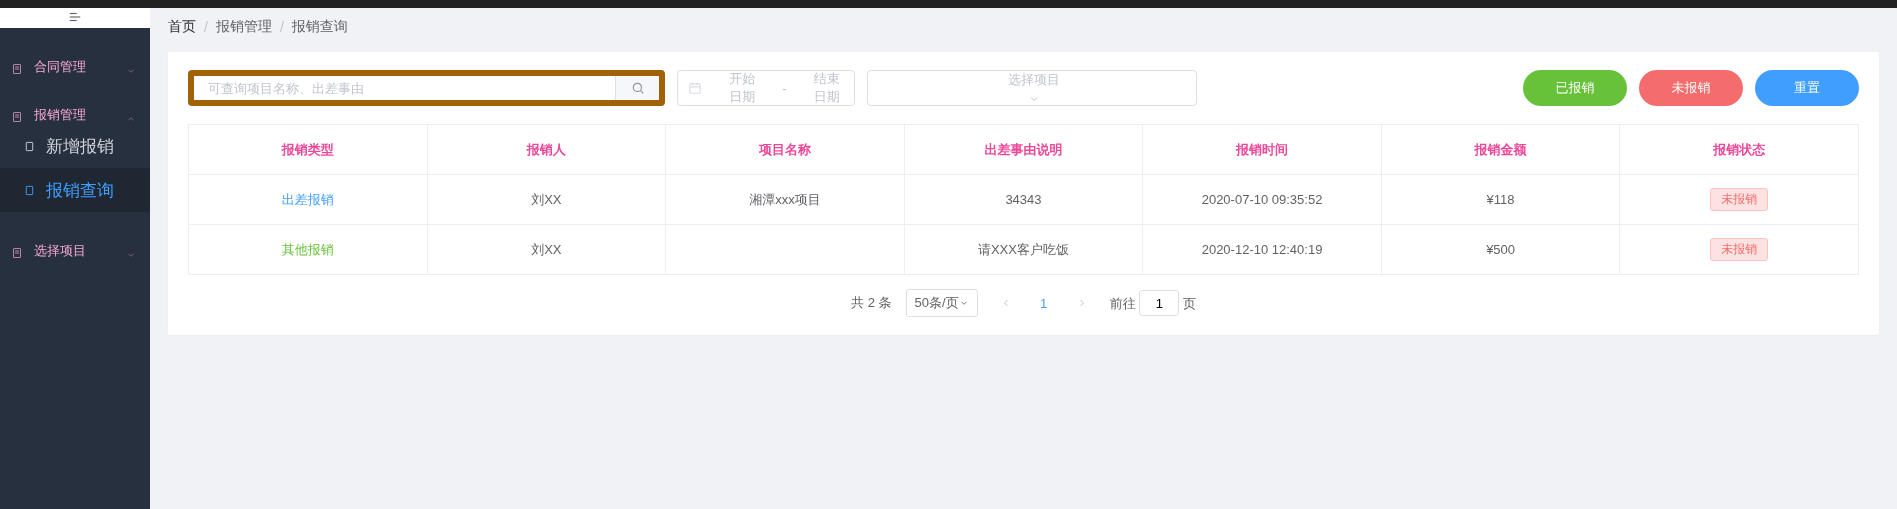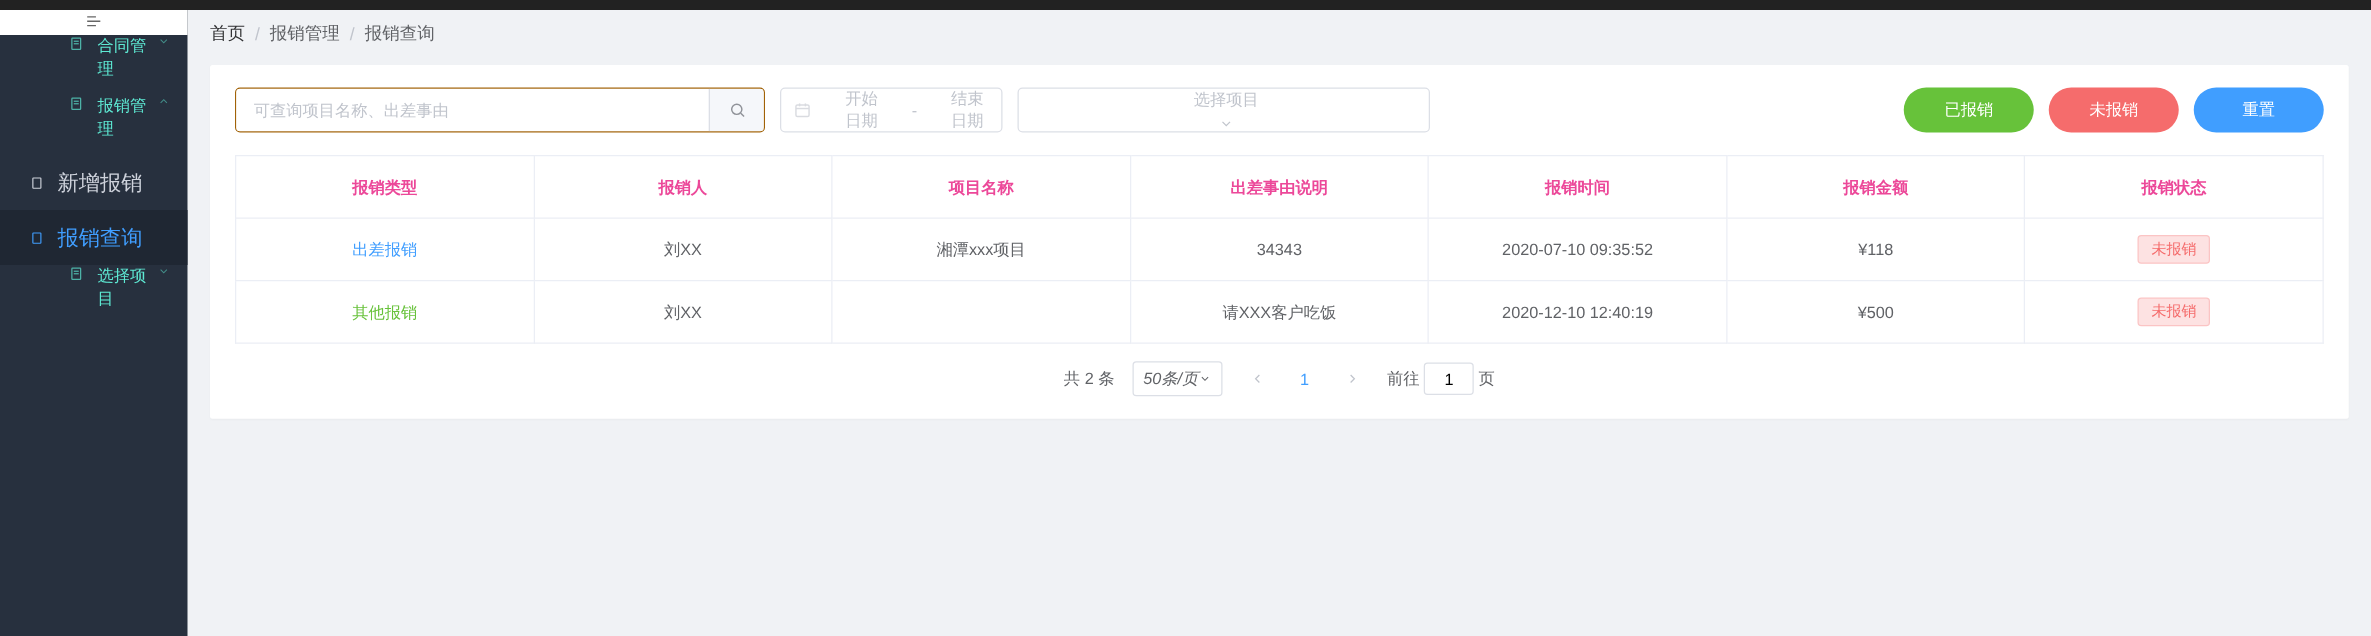--- a/index.html
+++ b/index.html
@@ -36,27 +36,26 @@
 .sidebar-toggle {
   height: 22px;
   background: #fff;
   display: flex;
   align-items: center;
   justify-content: center;
   color: #666;
 }
 .side-group {
   display: flex;
-  align-items: flex-start;
+  align-items: flex-end;
   height: 48px;
   padding: 0 14px 0 10px;
-  color: #5eead4;
+  color: #f9a8d4;
   cursor: pointer;
   position: relative;
-  margin-left: 44px;
 }
 .side-group .gicon {
   width: 14px; height: 14px;
   margin-right: 10px;
   opacity: .7;
   display: inline-flex;
   align-items: center;
   justify-content: center;
 }
 .side-group .label { flex: 1; font-size: 13px; }
@@ -105,23 +104,23 @@
   margin: 6px 18px 0 18px;
   padding: 18px 20px 18px 20px;
   border-radius: 2px;
   box-shadow: 0 1px 2px rgba(0,0,0,.03);
 }
 
 
 .toolbar { display: flex; gap: 12px; margin-bottom: 18px; align-items: center; }
 .searchbox {
   display: flex;
-  width: 424px;
+  width: 477px;
   height: 36px;
-  border: 1px solid #a16207;
+  border: 6px solid #a16207;
   border-radius: 4px;
   overflow: hidden;
 }
 .searchbox input {
   flex: 1;
   border: none;
   padding: 0 14px;
   font-size: 13px;
   color: #606266;
   outline: none;
@@ -231,21 +230,20 @@
 }
 .pg-select {
   display: inline-flex;
   align-items: center;
   height: 28px;
   border: 1px solid #dcdfe6;
   border-radius: 3px;
   padding: 0 8px;
   gap: 0;
   cursor: pointer;
-  font-style: italic;
 }
 .pg-btn {
   width: 28px; height: 28px;
   display: inline-flex;
   align-items: center;
   justify-content: center;
   color: #c0c4cc;
   cursor: pointer;
 }
 .pg-num { color: #409eff; width: 20px; text-align: center; }

